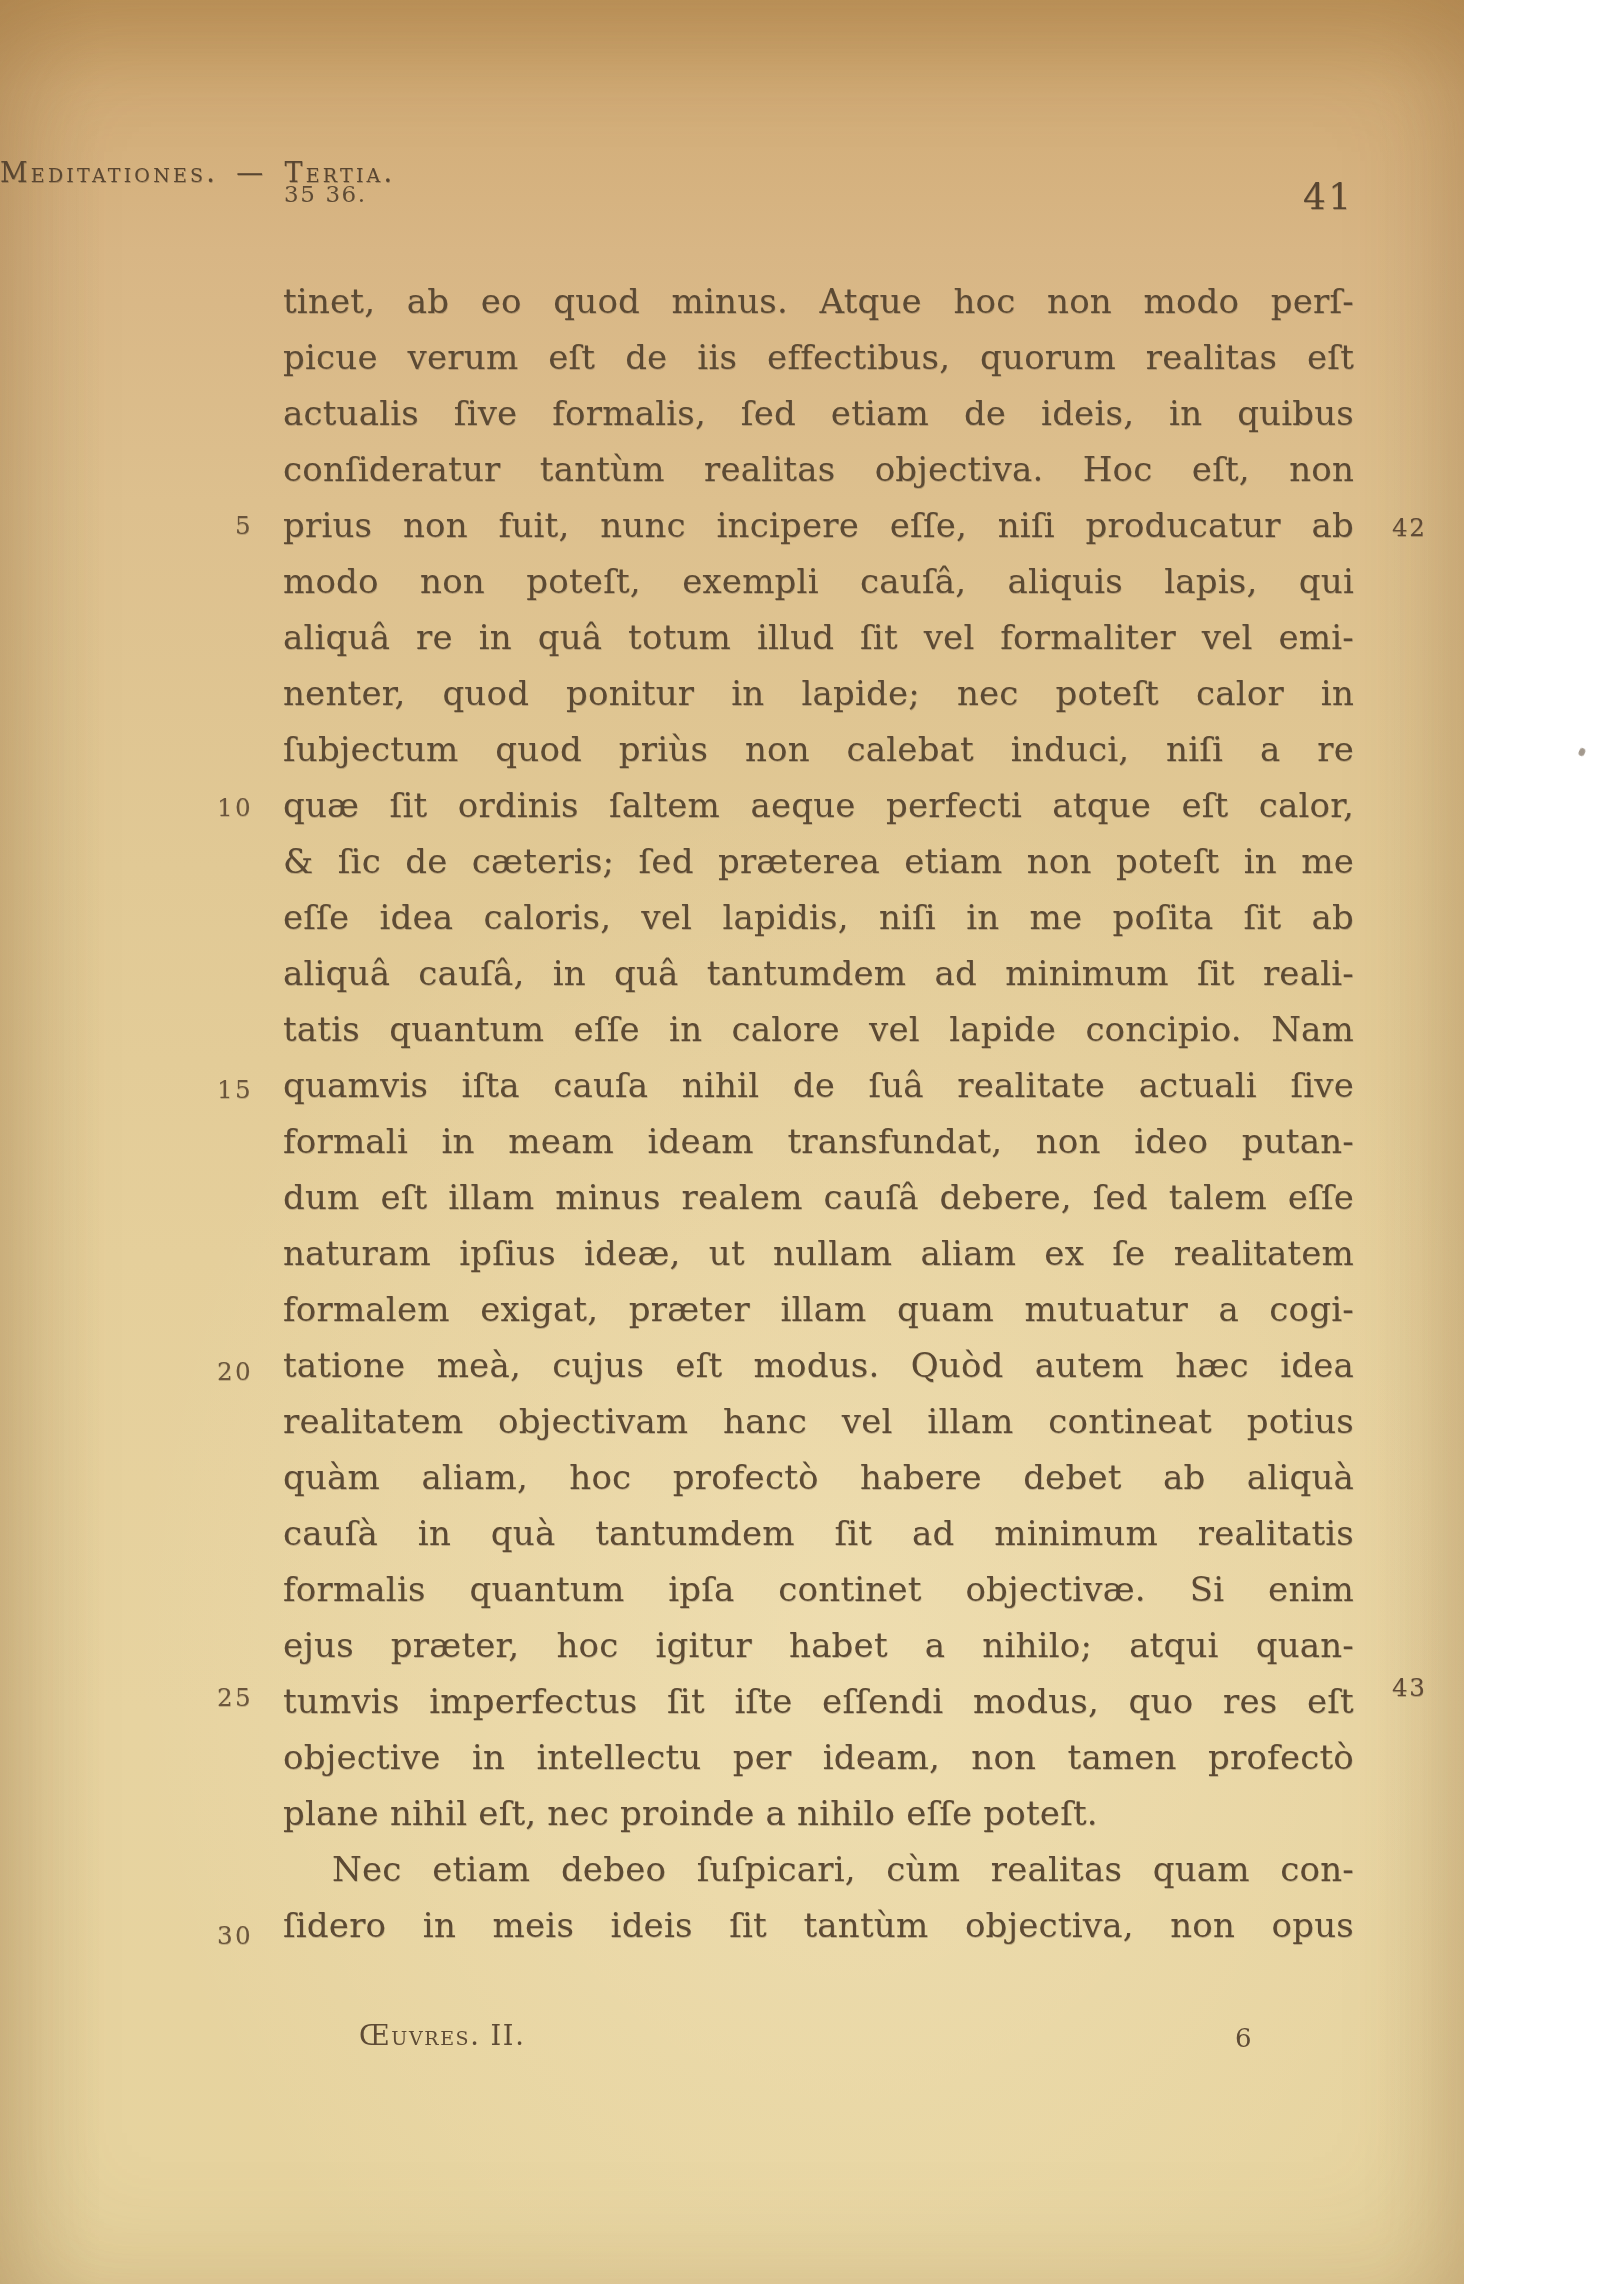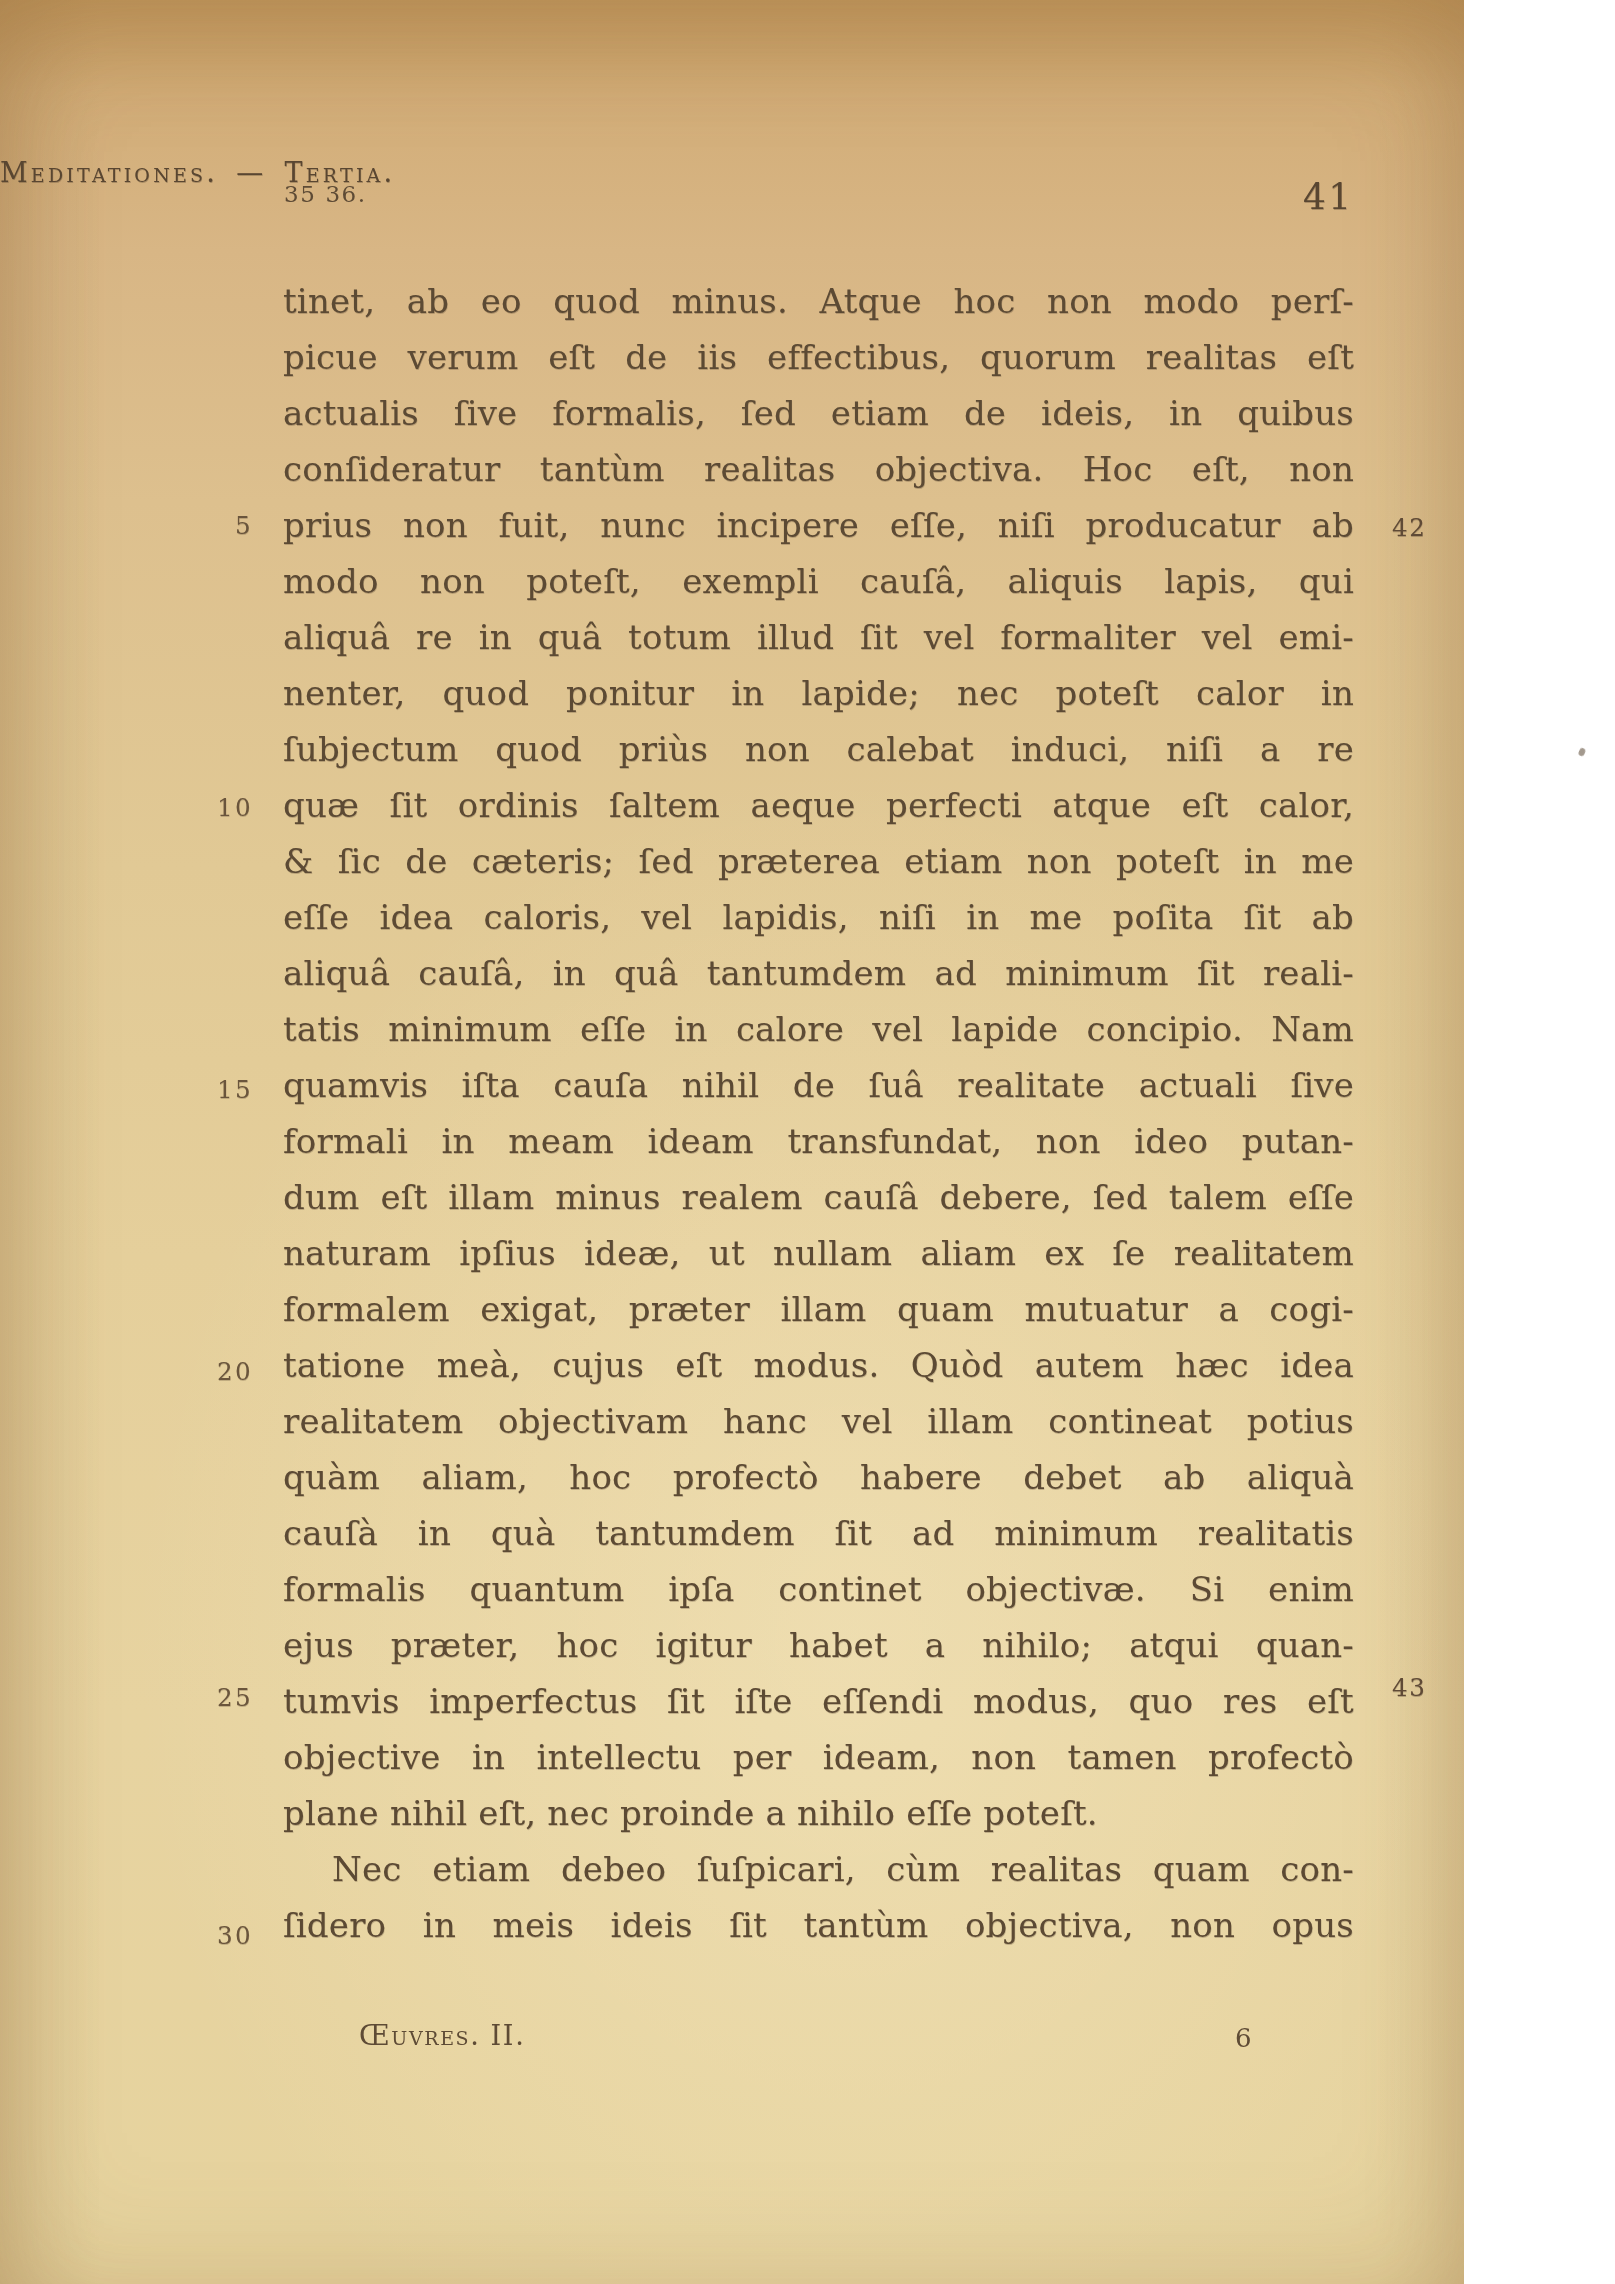--- a/index.html
+++ b/index.html
@@ -146,21 +146,21 @@
       <div class="line">conſideratur tantùm realitas objectiva. Hoc eſt, non</div>
       <div class="line">prius non fuit, nunc incipere eſſe, niſi producatur ab</div>
       <div class="line">modo non poteſt, exempli cauſâ, aliquis lapis, qui</div>
       <div class="line">aliquâ re in quâ totum illud ſit vel formaliter vel emi-</div>
       <div class="line">nenter, quod ponitur in lapide; nec poteſt calor in</div>
       <div class="line">ſubjectum quod priùs non calebat induci, niſi a re</div>
       <div class="line">quæ ſit ordinis ſaltem aeque perfecti atque eſt calor,</div>
       <div class="line">&amp; ſic de cæteris; ſed præterea etiam non poteſt in me</div>
       <div class="line">eſſe idea caloris, vel lapidis, niſi in me poſita ſit ab</div>
       <div class="line">aliquâ cauſâ, in quâ tantumdem ad minimum ſit reali-</div>
-      <div class="line">tatis minimum eſſe in calore vel lapide concipio. Nam</div>
+      <div class="line">tatis quantum eſſe in calore vel lapide concipio. Nam</div>
       <div class="line">quamvis iſta cauſa nihil de ſuâ realitate actuali ſive</div>
       <div class="line">formali in meam ideam transfundat, non ideo putan-</div>
       <div class="line">dum eſt illam minus realem cauſâ debere, ſed talem eſſe</div>
       <div class="line">naturam ipſius ideæ, ut nullam aliam ex ſe realitatem</div>
       <div class="line">formalem exigat, præter illam quam mutuatur a cogi-</div>
       <div class="line">tatione meà, cujus eſt modus. Quòd autem hæc idea</div>
       <div class="line">realitatem objectivam hanc vel illam contineat potius</div>
       <div class="line">quàm aliam, hoc profectò habere debet ab aliquà</div>
       <div class="line">cauſà in quà tantumdem ſit ad minimum realitatis</div>
       <div class="line">formalis quantum ipſa continet objectivæ. Si enim</div>

